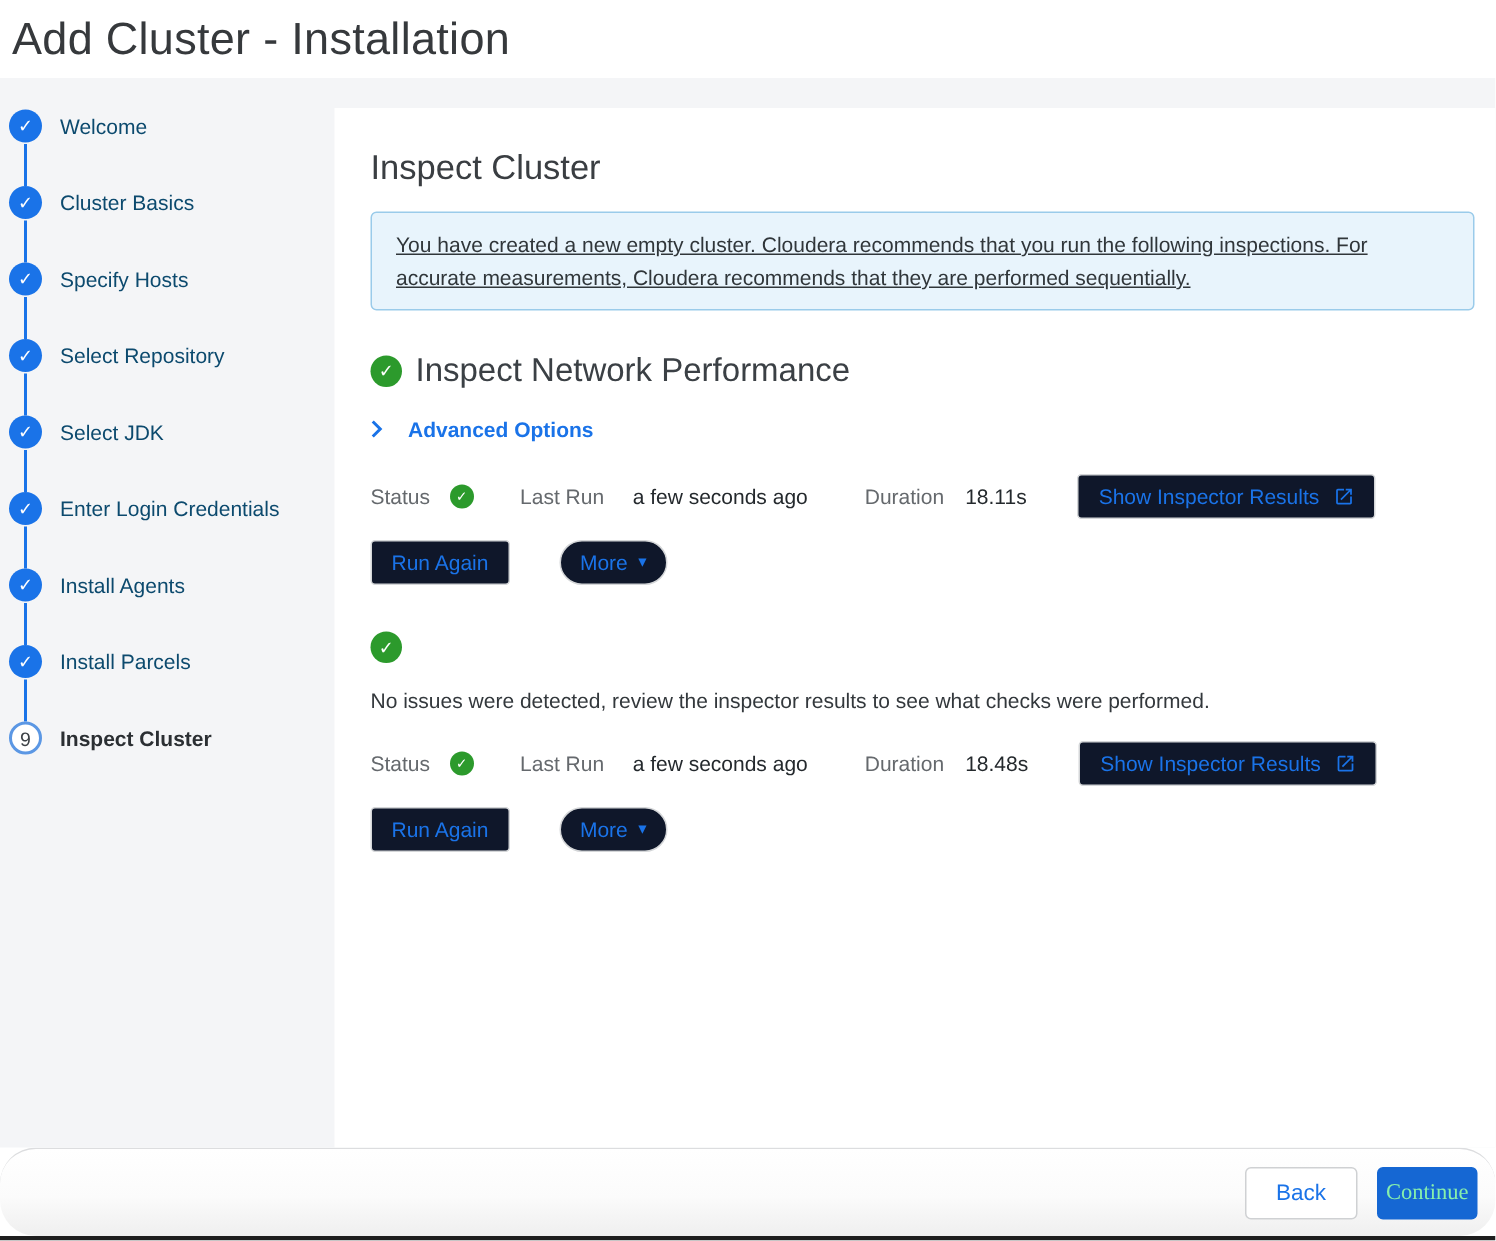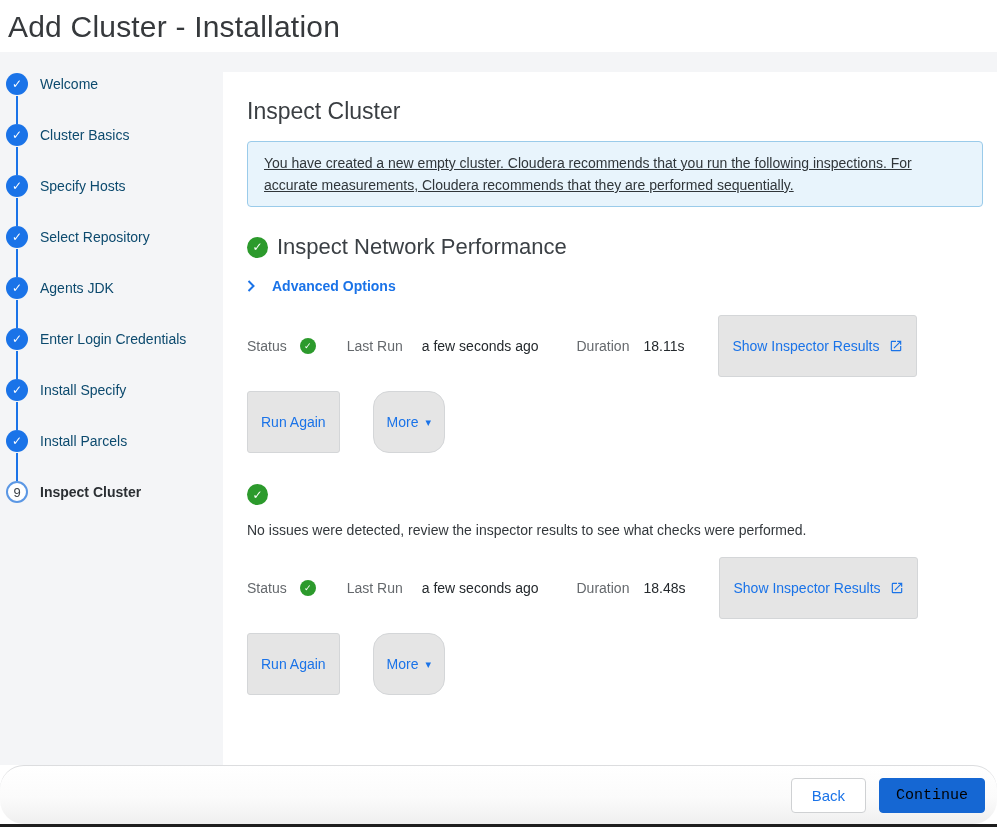--- a/index.html
+++ b/index.html
@@ -79,24 +79,24 @@
     display: inline-flex; align-items: center; justify-content: center;
     font-size: 9px; font-weight: bold; margin-right: 31px;
   }
   .status-row .s-lastrun { margin-right: 19px; }
   .status-row .s-lastrun-val { margin-right: 38px; }
   .status-row .s-duration { margin-right: 14px; }
   .status-row .s-duration-val { margin-right: 34px; }
 
   .btn {
     display: inline-flex; align-items: center; justify-content: flex-start;
-    background: #e5e5e5; border: 1px solid var(--border-gray, #d4d6d8);
+    background: #0f172a; border: 1px solid var(--border-gray, #d4d6d8);
     border-radius: 3px; color: var(--accent, #1a73e8);
     font-size: 14px; font-family: inherit; cursor: pointer;
-    padding: 22px 13px; line-height: 16px;
+    padding: 6px 13px; line-height: 16px;
   }
   .btn .ext-icon { margin-left: 9px; display: inline-flex; }
   .actions-row { margin-top: 14px; display: flex; align-items: center; }
   .actions-row .btn + .btn { margin-left: 33px; border-radius: 16px; }
   .caret { margin-left: 7px; font-size: 11px; line-height: 10px; }
 
   
   .footer {
     flex: 0 0 auto; height: 59px;
     border-top: 1px solid #dcdddf;
@@ -104,22 +104,22 @@
     display: flex; align-items: center; justify-content: flex-end;
     padding-right: 12px; gap: 13px; border-radius: 24px;
   }
   .footer .btn-back {
     background: #fff; border: 1px solid #cfd1d3; border-radius: 4px;
     color: var(--accent, #1a73e8); font-size: 15px; padding: 8px 20px; cursor: pointer;
     font-family: inherit;
   }
   .footer .btn-continue {
     background: var(--accent-strong, #1567d3); border: 1px solid var(--accent-strong, #1567d3);
-    border-radius: 4px; color: #000000; font-size: 15px; padding: 8px 16px; cursor: pointer;
-    font-family: Liberation Mono, monospace;
+    border-radius: 4px; color: #86efac; font-size: 15px; padding: 8px 5px; cursor: pointer;
+    font-family: Liberation Serif, serif;
   }
   .window-edge { flex: 0 0 auto; height: 3px; background: #1e1e1e; }
 </style>
 </head>
 <body>
 
 <div class="app">
 
   <div class="header">
     <h1>Add Cluster - Installation</h1>
@@ -138,29 +138,29 @@
       <div class="step">
         <span class="step-marker">✓</span>
         <span class="step-label">Specify Hosts</span>
       </div>
       <div class="step">
         <span class="step-marker">✓</span>
         <span class="step-label">Select Repository</span>
       </div>
       <div class="step">
         <span class="step-marker">✓</span>
-        <span class="step-label">Agents JDK</span>
+        <span class="step-label">Select JDK</span>
       </div>
       <div class="step">
         <span class="step-marker">✓</span>
         <span class="step-label">Enter Login Credentials</span>
       </div>
       <div class="step">
         <span class="step-marker">✓</span>
-        <span class="step-label">Install Specify</span>
+        <span class="step-label">Install Agents</span>
       </div>
       <div class="step">
         <span class="step-marker">✓</span>
         <span class="step-label">Install Parcels</span>
       </div>
       <div class="step current">
         <span class="step-marker">9</span>
         <span class="step-label">Inspect Cluster</span>
       </div>
     </div>

